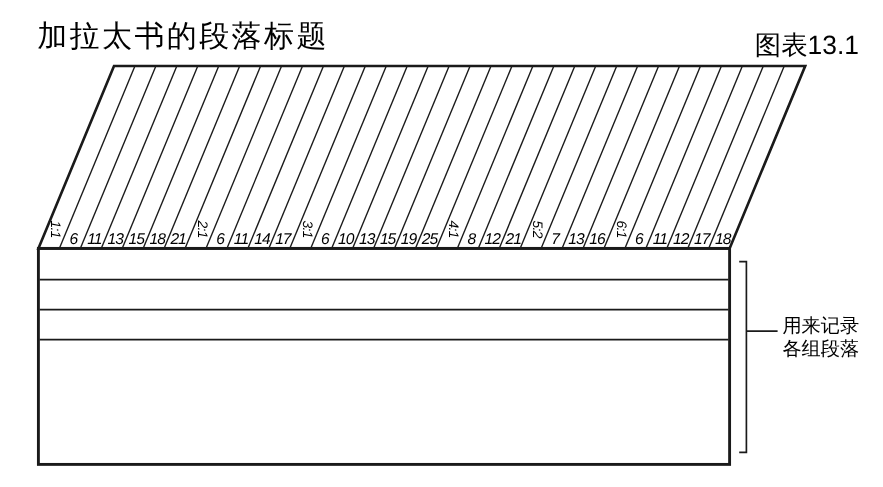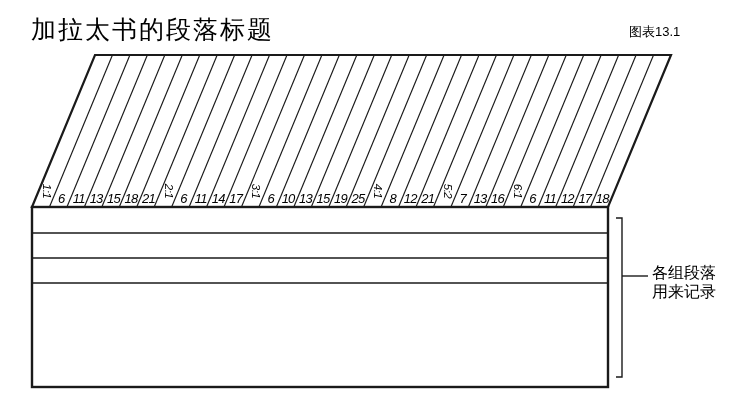--- a/index.html
+++ b/index.html
@@ -15,21 +15,21 @@
     position: absolute;
     left: 31px; top: 13px;
     font-size: 25px;
     font-weight: normal;
     letter-spacing: 2px;
     white-space: nowrap;
   }
   .figure-label {
     position: absolute;
     top: 23px; left: 629px;
-    font-size: 13px;
+    font-size: 22px;
     white-space: nowrap;
   }
   #diagram {
     position: absolute;
     left: 0; top: 0;
   }
   .annotation {
     position: absolute;
     left: 652px; top: 263px;
     font-size: 16px;
@@ -112,15 +112,15 @@
     <text x="602.27" y="203" text-anchor="middle" font-size="13" font-style="italic" fill="#000" letter-spacing="-0.8">18</text>
     <rect x="32" y="207" width="576" height="180" fill="none" stroke="#1a1a1a" stroke-width="2.4"></rect>
     <line x1="33" y1="233" x2="607" y2="233" stroke="#1a1a1a" stroke-width="1.3"></line>
     <line x1="33" y1="258" x2="607" y2="258" stroke="#1a1a1a" stroke-width="1.3"></line>
     <line x1="33" y1="283" x2="607" y2="283" stroke="#1a1a1a" stroke-width="1.3"></line>
     <path d="M616,218 L622,218 L622,377 L616,377" fill="none" stroke="#1a1a1a" stroke-width="1.4"></path>
     <line x1="622" y1="276" x2="648" y2="276" stroke="#1a1a1a" stroke-width="1.4"></line>
   </svg>
 
 <div class="annotation">
+  <div>用来记录</div>
   <div>各组段落</div>
-  <div>用来记录</div>
 </div>
 
 </body></html>

